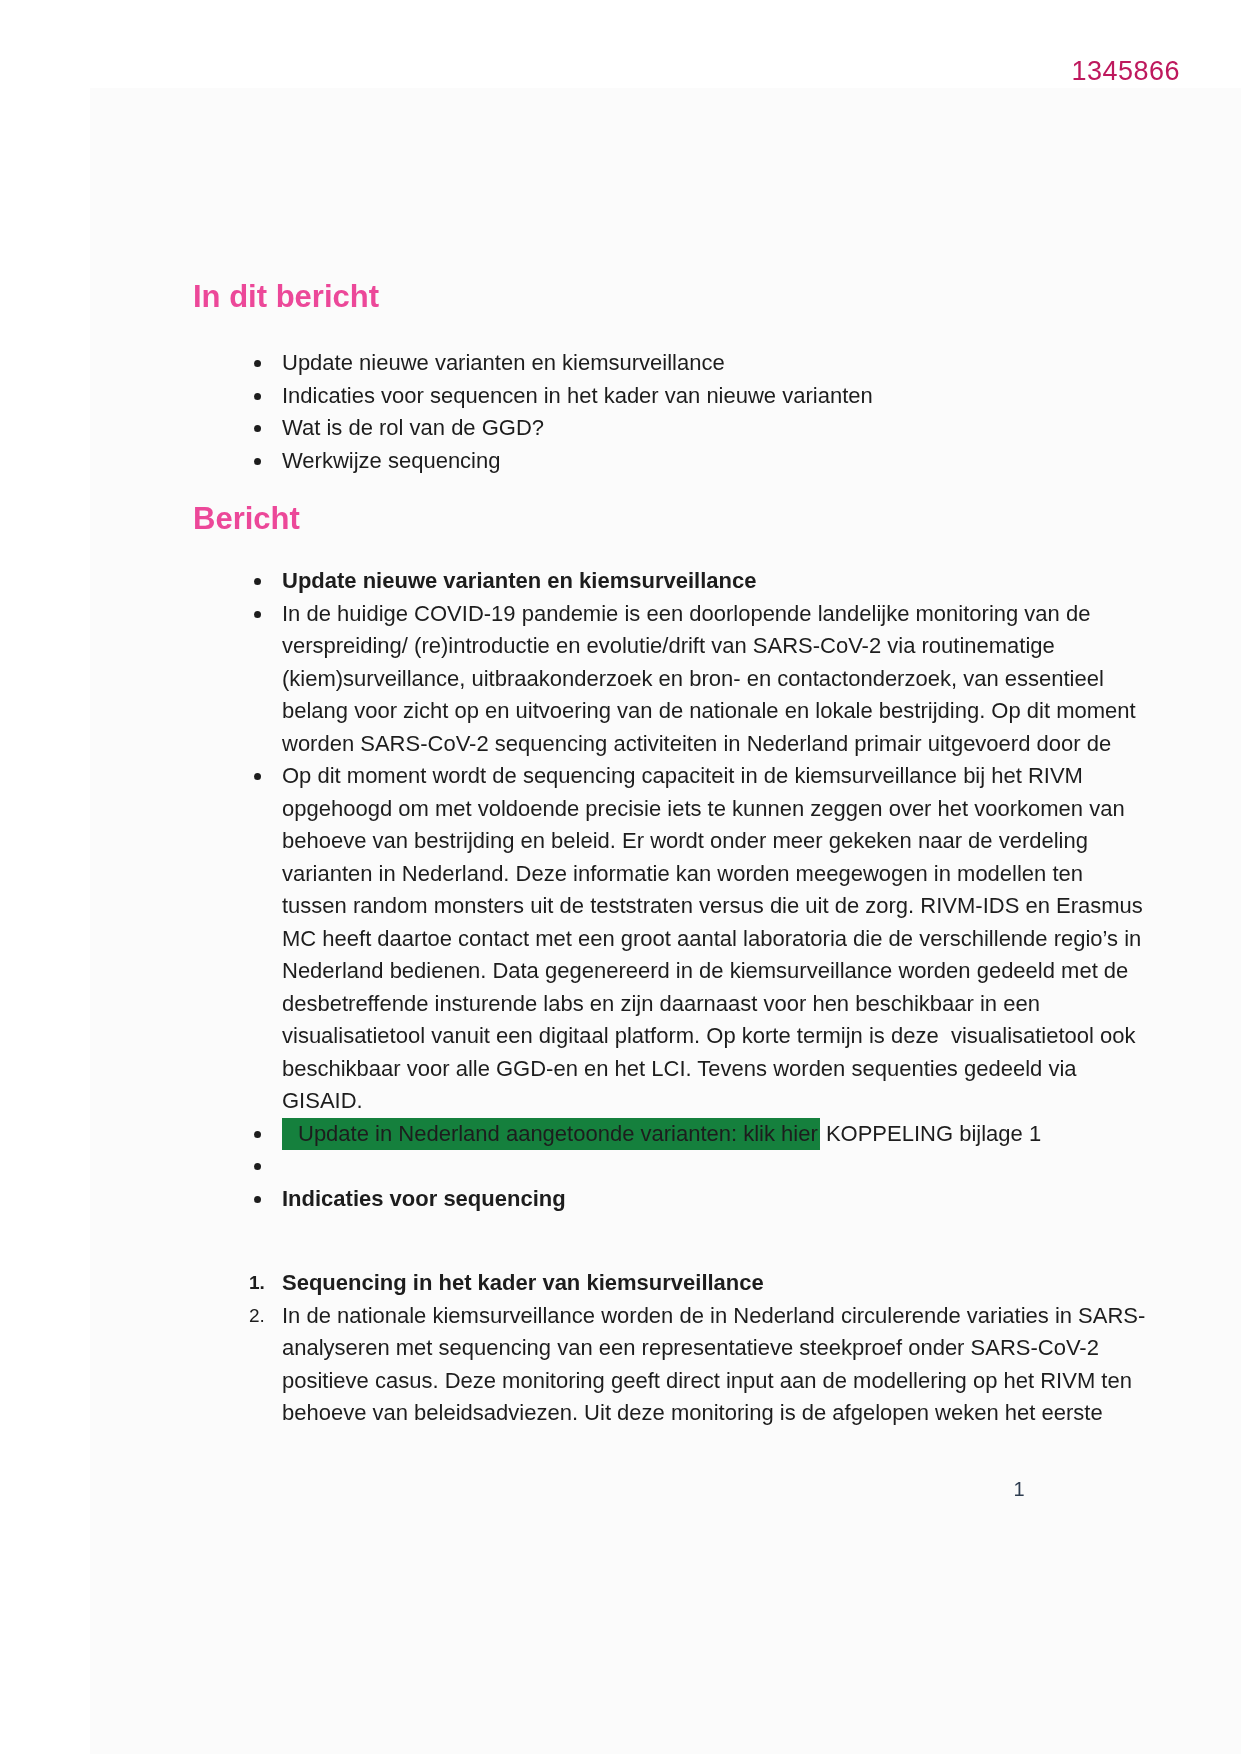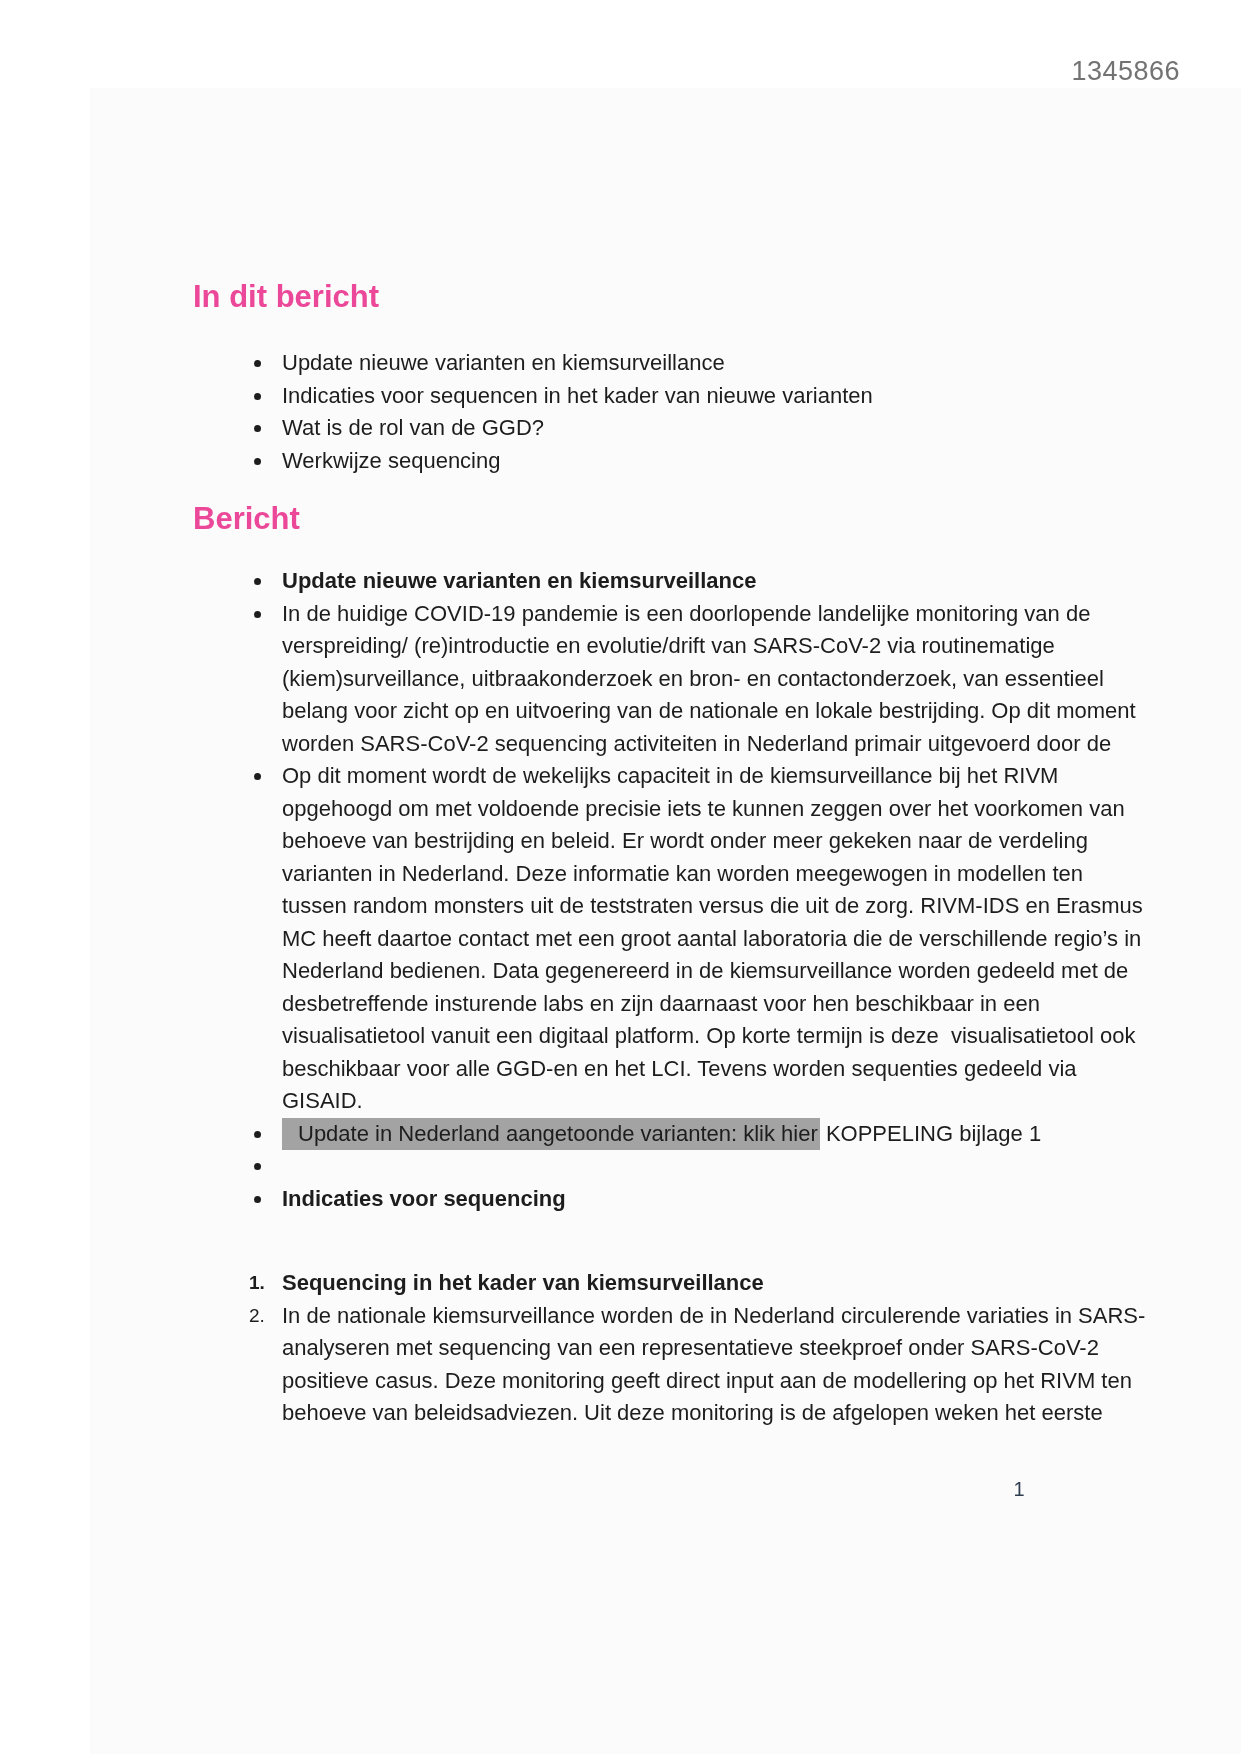--- a/index.html
+++ b/index.html
@@ -2,21 +2,21 @@
 <html><head>
 <meta charset="utf-8">
 <style>
   html,body{margin:0;padding:0;}
   body{
     width:1241px;height:1754px;position:relative;background:#ffffff;
     font-family:"Liberation Sans",sans-serif;color:#1d1d1d;overflow:hidden;
   }
   .scan-tone{position:absolute;left:90px;top:88px;width:1151px;height:1666px;background:#fbfbfb;}
   .docnum{position:absolute;top:55px;left:880px;width:300px;text-align:right;
-    font-size:27px;line-height:32px;color:#737373;letter-spacing:0.5px;}
+    font-size:27px;line-height:32px;color:#be185d;letter-spacing:0.5px;}
   .h-big{position:absolute;left:193px;font-size:31px;font-weight:bold;color:#ec4899;
     line-height:36px;white-space:pre;}
   #h1{top:279px;}
   #h2{top:501px;}
   .list-block{position:absolute;left:282px;}
   #summary-list{top:347px;}
   #main-list{top:565px;}
   #numbered-list{top:1267px;}
   .li{position:relative;}
   .line{height:32.5px;line-height:32.5px;font-size:22px;white-space:pre;}
@@ -67,35 +67,35 @@
     <div class="li">
       <span class="dot"></span>
       <div class="line">In de huidige COVID-19 pandemie is een doorlopende landelijke monitoring van de</div>
       <div class="line">verspreiding/ (re)introductie en evolutie/drift van SARS-CoV-2 via routinematige</div>
       <div class="line">(kiem)surveillance, uitbraakonderzoek en bron- en contactonderzoek, van essentieel</div>
       <div class="line">belang voor zicht op en uitvoering van de nationale en lokale bestrijding. Op dit moment</div>
       <div class="line">worden SARS-CoV-2 sequencing activiteiten in Nederland primair uitgevoerd door de</div>
     </div>
     <div class="li">
       <span class="dot"></span>
-      <div class="line">Op dit moment wordt de wekelijks capaciteit in de kiemsurveillance bij het RIVM</div>
+      <div class="line">Op dit moment wordt de sequencing capaciteit in de kiemsurveillance bij het RIVM</div>
       <div class="line">opgehoogd om met voldoende precisie iets te kunnen zeggen over het voorkomen van</div>
       <div class="line">behoeve van bestrijding en beleid. Er wordt onder meer gekeken naar de verdeling</div>
       <div class="line">varianten in Nederland. Deze informatie kan worden meegewogen in modellen ten</div>
       <div class="line">tussen random monsters uit de teststraten versus die uit de zorg. RIVM-IDS en Erasmus</div>
       <div class="line">MC heeft daartoe contact met een groot aantal laboratoria die de verschillende regio’s in</div>
       <div class="line">Nederland bedienen. Data gegenereerd in de kiemsurveillance worden gedeeld met de</div>
       <div class="line">desbetreffende insturende labs en zijn daarnaast voor hen beschikbaar in een</div>
       <div class="line">visualisatietool vanuit een digitaal platform. Op korte termijn is deze  visualisatietool ook</div>
       <div class="line">beschikbaar voor alle GGD-en en het LCI. Tevens worden sequenties gedeeld via</div>
       <div class="line">GISAID.</div>
     </div>
     <div class="li">
       <span class="dot"></span>
-      <div class="line"><span class="hl" style="background: #a3a3a3; padding-left: 16px;">Update in Nederland aangetoonde varianten: klik hier</span><span> KOPPELING bijlage 1</span></div>
+      <div class="line"><span class="hl" style="background: #15803d; padding-left: 16px;">Update in Nederland aangetoonde varianten: klik hier</span><span> KOPPELING bijlage 1</span></div>
     </div>
     <div class="li">
       <span class="dot"></span>
       <div class="line"></div>
     </div>
     <div class="li bold">
       <span class="dot"></span>
       <div class="line">Indicaties voor sequencing</div>
     </div>
   </div>

